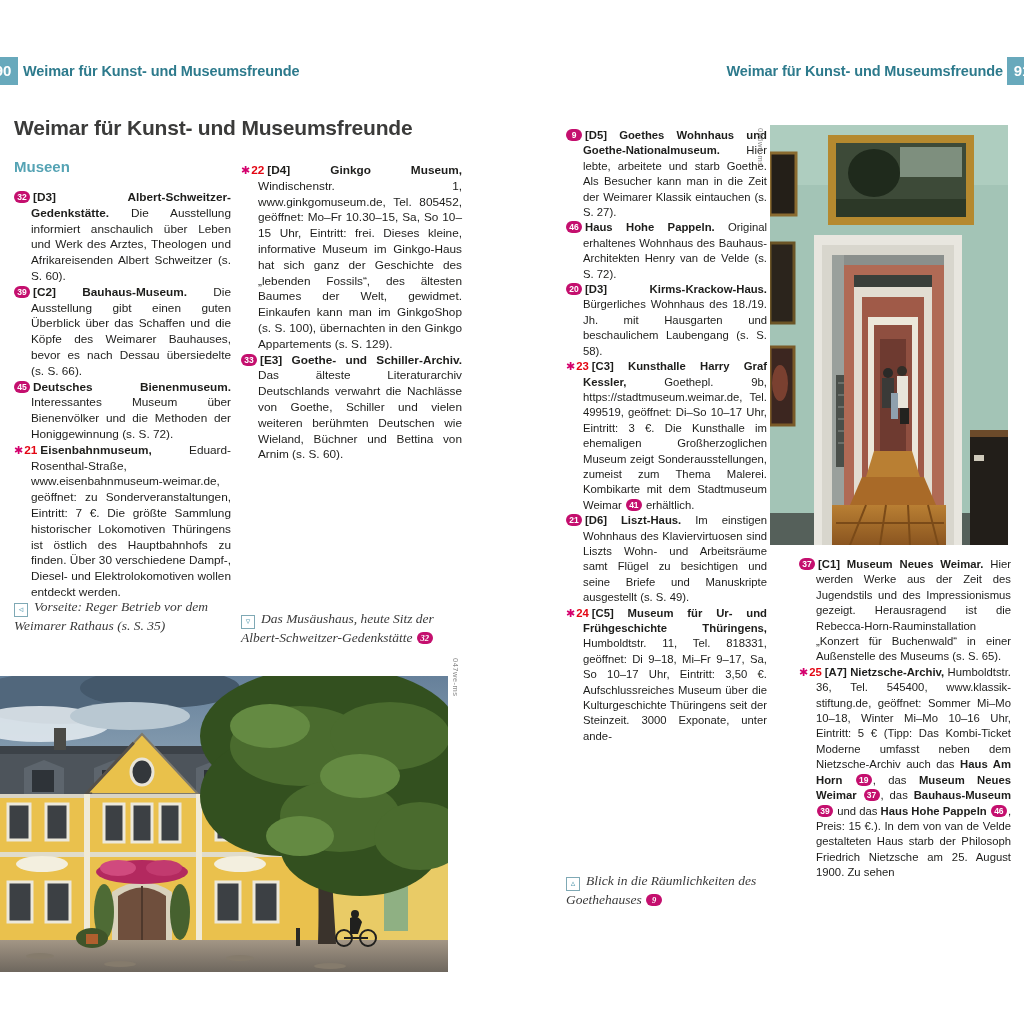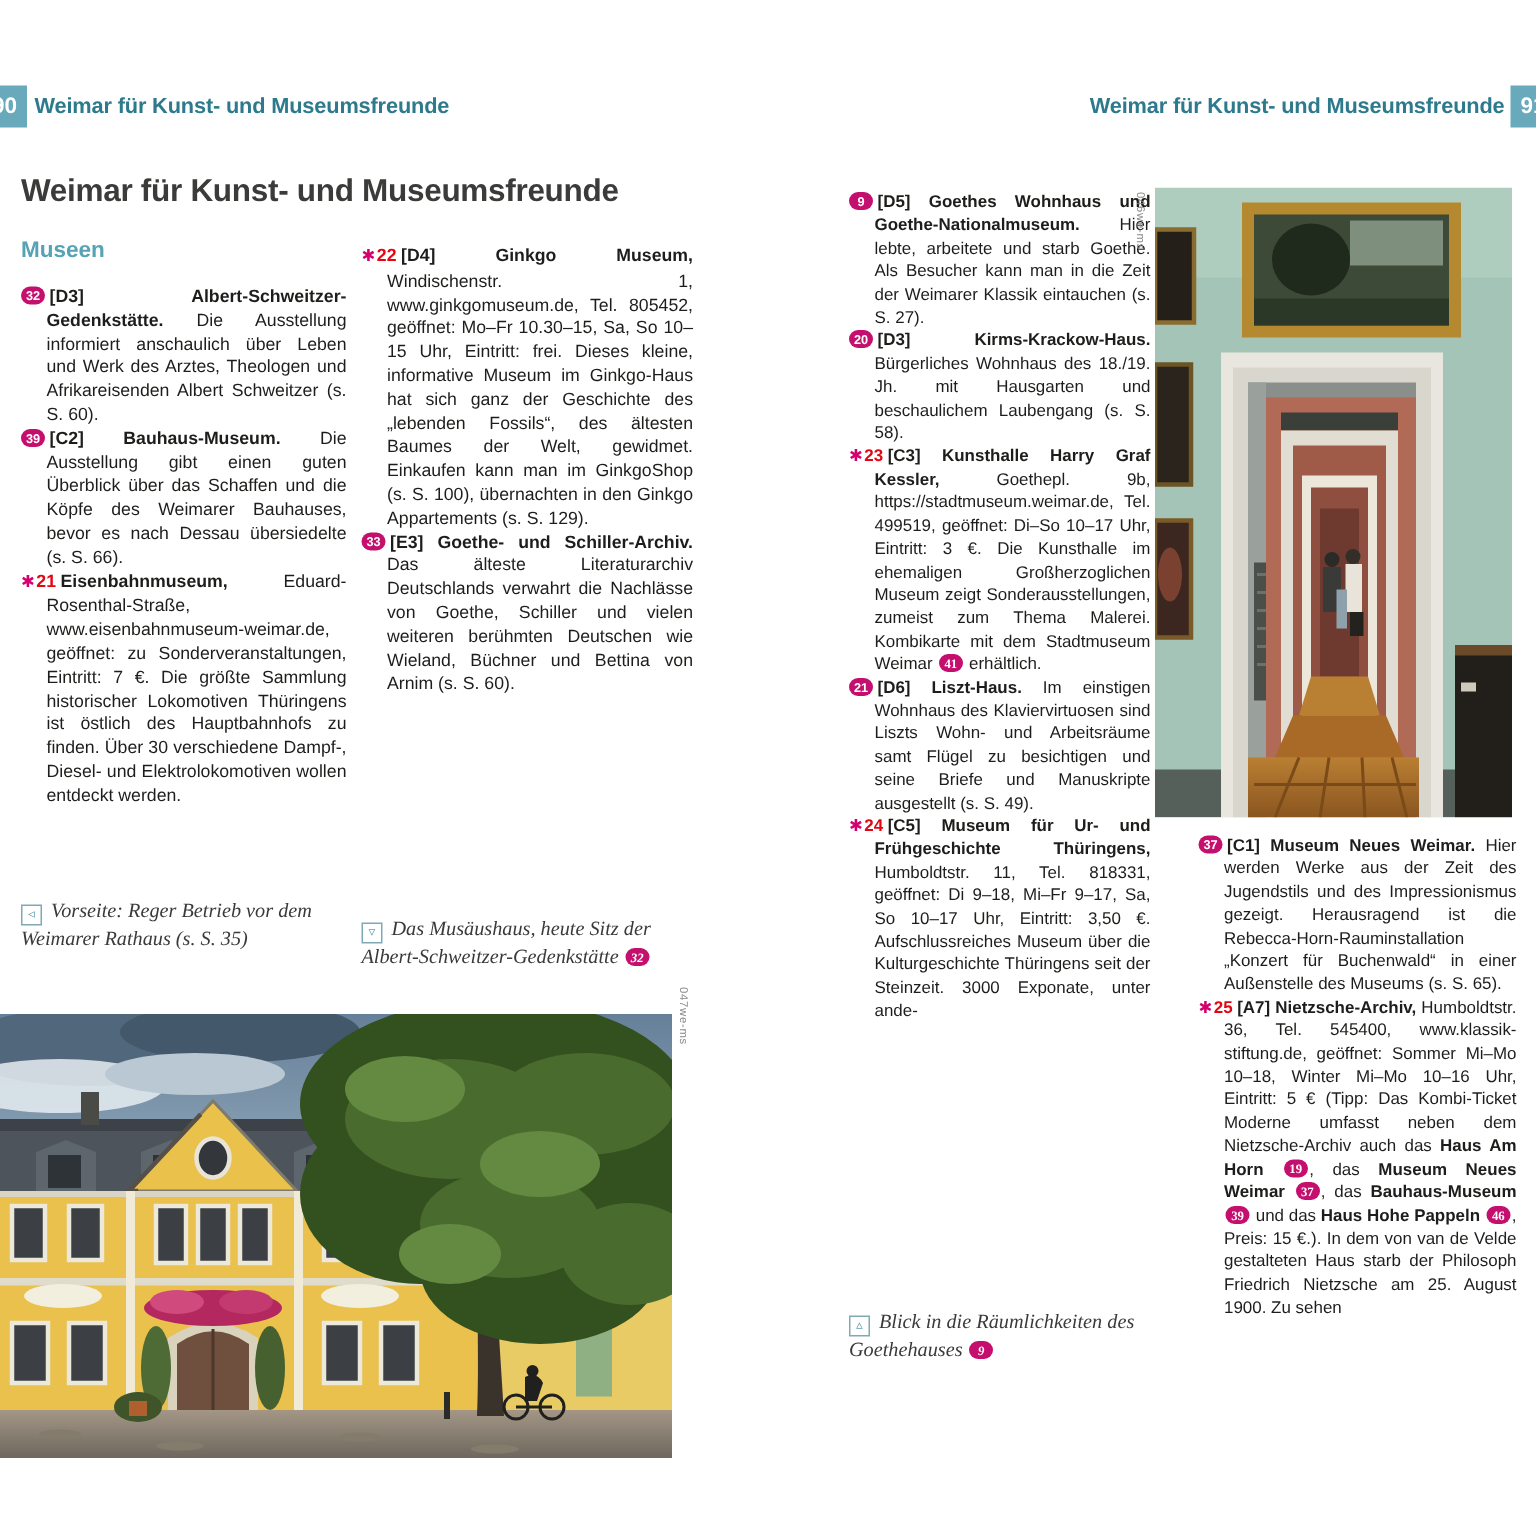--- a/index.html
+++ b/index.html
@@ -15,21 +15,21 @@
 
   
   .col{position:absolute;text-align:justify;}
   .col-left{font-size:11.8px;line-height:15.8px;}
   .col-right{font-size:11.3px;line-height:15.4px;}
   .entry{margin:0;padding-left:17px;text-indent:-17px;}
   .entry .ref,.entry .name{color:#1d1d1b;}
   .badge,.ib{display:inline-block;min-width:12px;padding:0 2px;height:12px;line-height:12px;
       background:#c40f6e;color:#fff;border-radius:8px;font-size:8.5px;font-weight:bold;
       text-align:center;text-indent:0;vertical-align:1px;margin-right:3px;}
-  .ib{margin:0 1px;font-family:Liberation Serif, serif;}
+  .ib{margin:0 1px;}
   .star{color:#d4006d;font-size:11px;margin-right:1px;}
   .rnum{color:#e30613;font-weight:bold;margin-right:3px;}
 
   
   .caption{position:absolute;font-family:"Liberation Serif",serif;font-style:italic;
            font-size:13.5px;line-height:18px;color:#3a3a3a;}
   .capicon{display:inline-block;width:12px;height:12px;border:1px solid #7fa9b5;color:#5fa0b4;
            font-size:9px;line-height:11px;text-align:center;font-style:normal;
            font-family:"Liberation Sans",sans-serif;vertical-align:-1px;margin-right:6px;}
 
@@ -49,28 +49,30 @@
 
   <div class="runhead" style="right:21px;">Weimar für Kunst- und Museumsfreunde</div>
   <div class="pagebox" style="right:-13px;">91</div>
 
   <h1 class="title" style="margin:0;">Weimar für Kunst- und Museumsfreunde</h1>
   <h2 class="section" style="margin:0;">Museen</h2>
 
   <div class="col col-left" style="left:14px;top:190px;width:217px;">
       <p class="entry"><span class="badge">32</span><b class="ref">[D3]</b> <b class="name">Albert-Schweitzer-Gedenkstätte.</b> <span class="body">Die Ausstellung informiert anschaulich über Leben und Werk des Arztes, Theologen und Afrikareisenden Albert Schweitzer (s. S. 60).</span></p>
       <p class="entry"><span class="badge">39</span><b class="ref">[C2]</b> <b class="name">Bauhaus-Museum.</b> <span class="body">Die Ausstellung gibt einen guten Überblick über das Schaffen und die Köpfe des Weimarer Bauhauses, bevor es nach Dessau übersiedelte (s. S. 66).</span></p>
+      <p class="entry"><span class="badge">45</span><b class="name">Deutsches Bienenmuseum.</b> <span class="body">Interessantes Museum über Bienenvölker und die Methoden der Honiggewinnung (s. S. 72).</span></p>
       <p class="entry"><span class="star">✱</span><span class="rnum">21</span><b class="name">Eisenbahnmuseum,</b> <span class="body">Eduard-Rosenthal-Straße, www.eisenbahnmuseum-weimar.de, geöffnet: zu Sonderveranstaltungen, Eintritt: 7 €. Die größte Sammlung historischer Lokomotiven Thüringens ist östlich des Hauptbahnhofs zu finden. Über 30 verschiedene Dampf-, Diesel- und Elektrolokomotiven wollen entdeckt werden.</span></p>
     </div>
   <div class="col col-left" style="left:241px;top:163px;width:221px;">
       <p class="entry"><span class="star">✱</span><span class="rnum">22</span><b class="ref">[D4]</b> <b class="name">Ginkgo Museum,</b> <span class="body">Windischenstr. 1, www.ginkgomuseum.de, Tel. 805452, geöffnet: Mo–Fr 10.30–15, Sa, So 10–15 Uhr, Eintritt: frei. Dieses kleine, informative Museum im Ginkgo-Haus hat sich ganz der Geschichte des „lebenden Fossils“, des ältesten Baumes der Welt, gewidmet. Einkaufen kann man im GinkgoShop (s. S. 100), übernachten in den Ginkgo Appartements (s. S. 129).</span></p>
       <p class="entry"><span class="badge">33</span><b class="ref">[E3]</b> <b class="name">Goethe- und Schiller-Archiv.</b> <span class="body">Das älteste Literaturarchiv Deutschlands verwahrt die Nachlässe von Goethe, Schiller und vielen weiteren berühmten Deutschen wie Wieland, Büchner und Bettina von Arnim (s. S. 60).</span></p>
     </div>
   <div class="col col-right" style="left:566px;top:128px;width:201px;">
       <p class="entry"><span class="badge">9</span><b class="ref">[D5]</b> <b class="name">Goethes Wohnhaus und Goethe-Nationalmuseum.</b> <span class="body">Hier lebte, arbeitete und starb Goethe. Als Besucher kann man in die Zeit der Weimarer Klassik eintauchen (s. S. 27).</span></p>
+      <p class="entry"><span class="badge">46</span><b class="name">Haus Hohe Pappeln.</b> <span class="body">Original erhaltenes Wohnhaus des Bauhaus-Architekten Henry van de Velde (s. S. 72).</span></p>
       <p class="entry"><span class="badge">20</span><b class="ref">[D3]</b> <b class="name">Kirms-Krackow-Haus.</b> <span class="body">Bürgerliches Wohnhaus des 18./19. Jh. mit Hausgarten und beschaulichem Laubengang (s. S. 58).</span></p>
       <p class="entry"><span class="star">✱</span><span class="rnum">23</span><b class="ref">[C3]</b> <b class="name">Kunsthalle Harry Graf Kessler,</b> <span class="body">Goethepl. 9b, https://stadtmuseum.weimar.de, Tel. 499519, geöffnet: Di–So 10–17 Uhr, Eintritt: 3 €. Die Kunsthalle im ehemaligen Großherzoglichen Museum zeigt Sonderausstellungen, zumeist zum Thema Malerei. Kombikarte mit dem Stadtmuseum Weimar <span class="ib">41</span> erhältlich.</span></p>
       <p class="entry"><span class="badge">21</span><b class="ref">[D6]</b> <b class="name">Liszt-Haus.</b> <span class="body">Im einstigen Wohnhaus des Klaviervirtuosen sind Liszts Wohn- und Arbeitsräume samt Flügel zu besichtigen und seine Briefe und Manuskripte ausgestellt (s. S. 49).</span></p>
       <p class="entry"><span class="star">✱</span><span class="rnum">24</span><b class="ref">[C5]</b> <b class="name">Museum für Ur- und Frühgeschichte Thüringens,</b> <span class="body">Humboldtstr. 11, Tel. 818331, geöffnet: Di 9–18, Mi–Fr 9–17, Sa, So 10–17 Uhr, Eintritt: 3,50 €. Aufschlussreiches Museum über die Kulturgeschichte Thüringens seit der Steinzeit. 3000 Exponate, unter ande-</span></p>
     </div>
   <div class="col col-right" style="left:799px;top:557px;width:212px;">
     <div>
         <p class="entry"><span class="badge">37</span><b class="ref">[C1]</b> <b class="name">Museum Neues Weimar.</b> <span class="body">Hier werden Werke aus der Zeit des Jugendstils und des Impressionismus gezeigt. Herausragend ist die Rebecca-Horn-Rauminstallation „Konzert für Buchenwald“ in einer Außenstelle des Museums (s. S. 65).</span></p>
         <p class="entry"><span class="star">✱</span><span class="rnum">25</span><b class="ref">[A7]</b> <b class="name">Nietzsche-Archiv,</b> <span class="body">Humboldtstr. 36, Tel. 545400, www.klassik-stiftung.de, geöffnet: Sommer Mi–Mo 10–18, Winter Mi–Mo 10–16 Uhr, Eintritt: 5 € (Tipp: Das Kombi-Ticket Moderne umfasst neben dem Nietzsche-Archiv auch das <b>Haus Am Horn</b> <span class="ib">19</span>, das <b>Museum Neues Weimar</b> <span class="ib">37</span>, das <b>Bauhaus-Museum</b> <span class="ib">39</span> und das <b>Haus Hohe Pappeln</b> <span class="ib">46</span>, Preis: 15 €.). In dem von van de Velde gestalteten Haus starb der Philosoph Friedrich Nietzsche am 25. August 1900. Zu sehen</span></p>
       </div>

